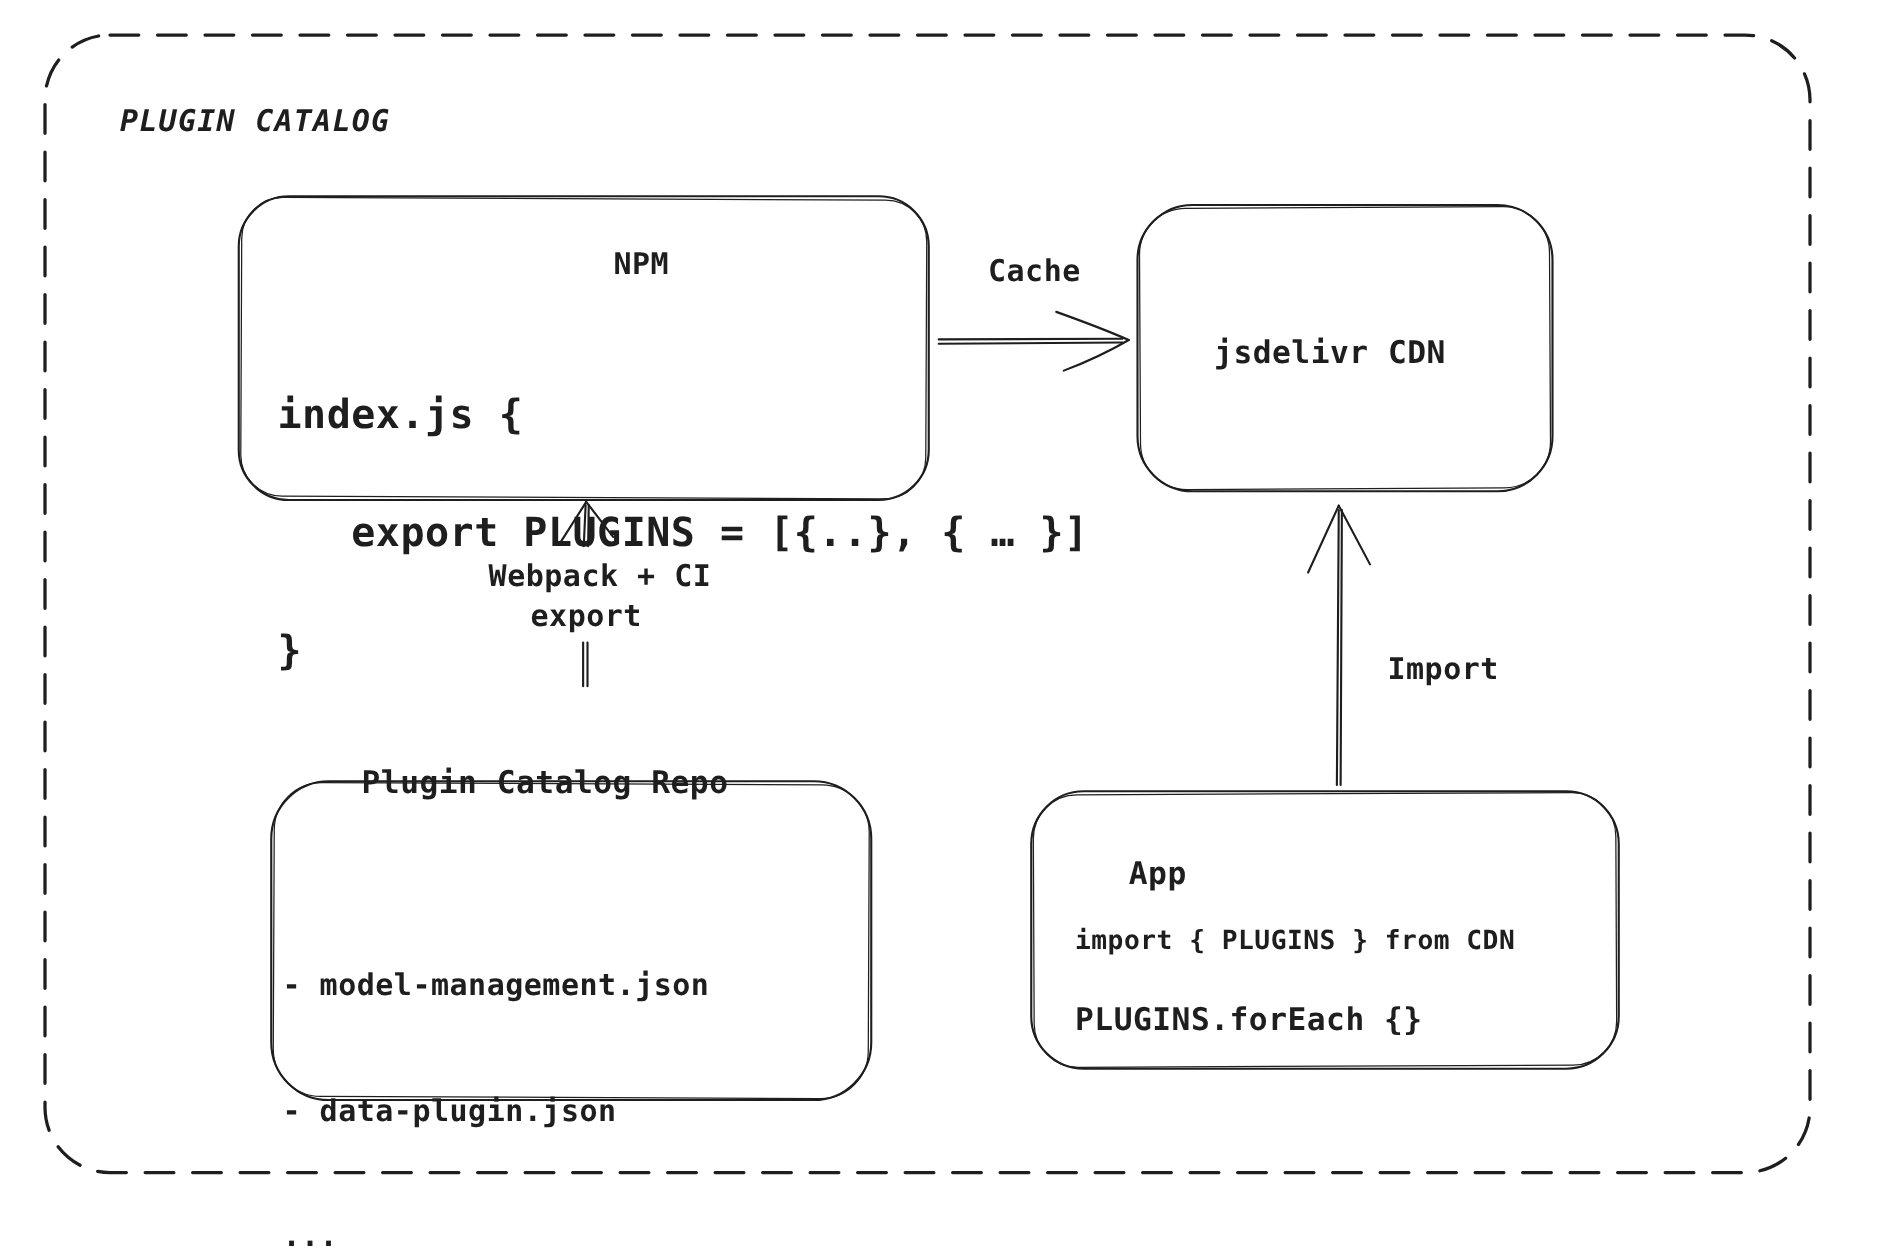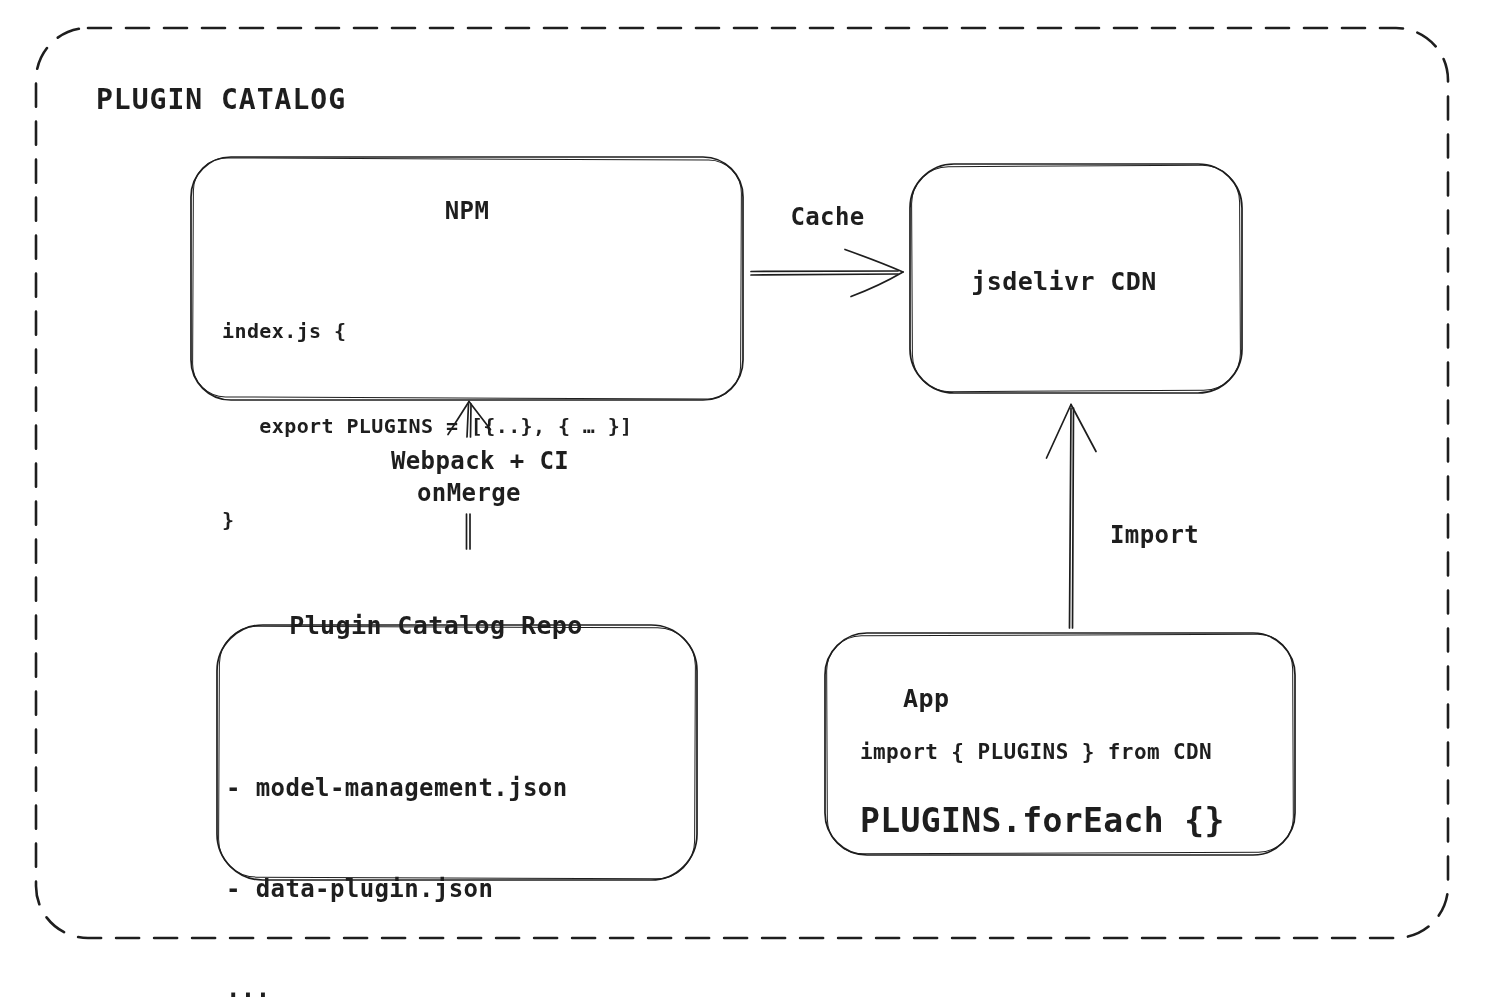--- a/index.html
+++ b/index.html
@@ -20,32 +20,32 @@
   .txt {
     position: absolute;
     font-family: "DejaVu Sans Mono", "Liberation Mono", monospace;
     font-weight: 600;
     color: #1e1e1e;
     white-space: pre;
     letter-spacing: 0.4px;
     line-height: 1.25;
   }
   .center { text-align: center; }
-  .frame-title   { left: 96px;  top: 82px;  font-size: 28px; letter-spacing: 1px; }
-  .npm-title     { left: 191px; top: 196px; width: 552px; font-size: 24px; }
-  .npm-code      { left: 222px; top: 253px; font-size: 20px; line-height: 31.5px; }
+  .frame-title   { left: 96px;  top: 82px;  font-size: 24px; letter-spacing: 1px; font-style: italic; }
+  .npm-title     { left: 191px; top: 196px; width: 552px; font-size: 24px; padding-left: 46px; }
+  .npm-code      { left: 222px; top: 253px; font-size: 32px; line-height: 31.5px; }
   .cdn-label     { left: 910px; top: 266px; width: 308px; font-size: 25px; }
   .cache-label   { left: 755px; top: 202px; width: 145px; font-size: 24px; }
   .build-label-1 { left: 354px; top: 446px; width: 252px; font-size: 24px; }
   .build-label-2 { left: 343px; top: 478px; width: 252px; font-size: 24px; }
   .repo-caption  { left: 286px; top: 570px; width: 300px; font-size: 25px; margin-top: 40px; }
   .repo-items    { left: 226px; top: 705px; font-size: 24px; line-height: 33.5px; }
   .app-title     { left: 862px; top: 683px; font-size: 25px; margin-left: 41px; }
   .app-code-1    { left: 860px; top: 739px; font-size: 21px; text-align: right; }
-  .app-code-2    { left: 860px; top: 800px; font-size: 33px; }
+  .app-code-2    { left: 860px; top: 800px; font-size: 25px; }
   .import-label  { left: 1110px; top: 520px; font-size: 24px; }
 </style>
 </head>
 <body>
 
 <div class="canvas">
 
   <svg class="shapes" viewBox="0 0 1506 1002" xmlns="http://www.w3.org/2000/svg" fill="none" stroke="#1e1e1e" stroke-linecap="round" stroke-linejoin="round">
 
     <rect x="36" y="28" width="1412" height="910" rx="52" stroke-width="2.6" stroke-dasharray="23 15"></rect>
@@ -104,21 +104,21 @@
     <div>index.js {</div>
     <div>   export PLUGINS = [{..}, { … }]</div>
     <div>}</div>
   </div>
 
   <div class="txt cdn-label center">jsdelivr CDN</div>
 
   <div class="txt cache-label center">Cache</div>
 
   <div class="txt build-label-1 center">Webpack + CI</div>
-  <div class="txt build-label-2 center">onMerge</div>
+  <div class="txt build-label-2 center">export</div>
 
   <div class="txt repo-caption center">Plugin Catalog Repo</div>
   <div class="txt repo-items">
     <div>- model-management.json</div>
     <div>- data-plugin.json</div>
     <div>...</div>
   </div>
 
   <div class="txt app-title">App</div>
   <div class="txt app-code-1">import { PLUGINS } from CDN</div>

